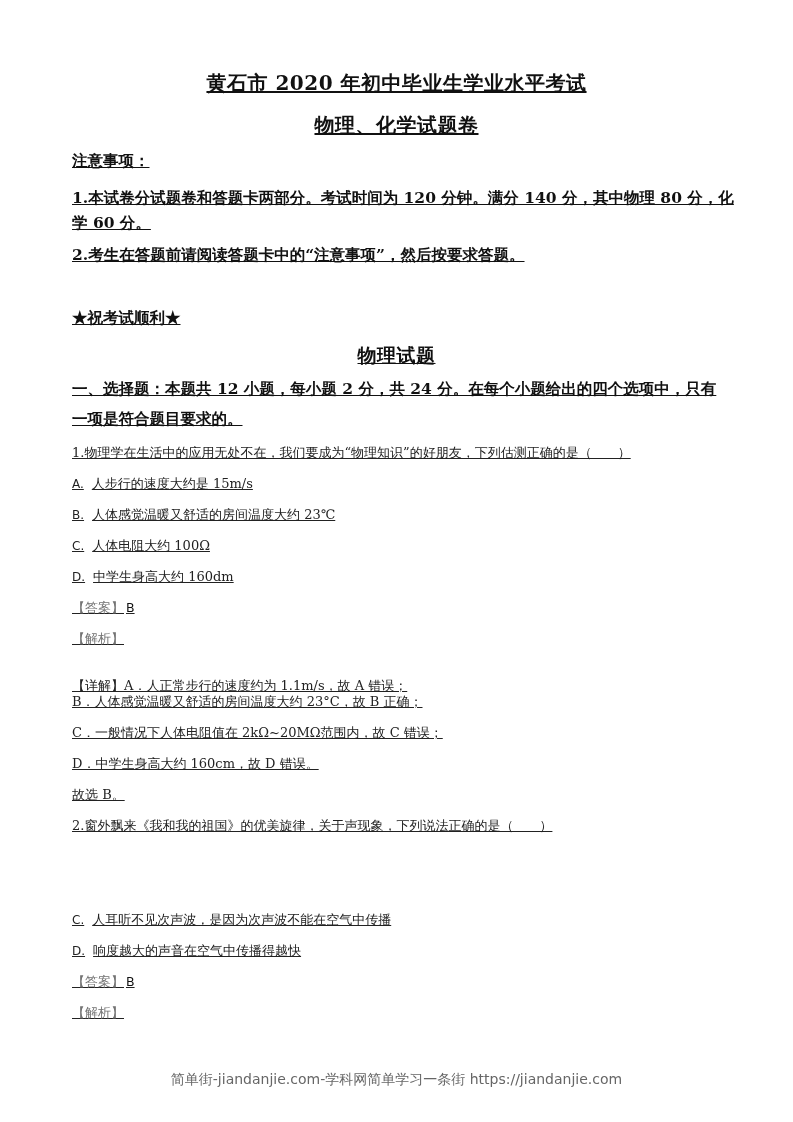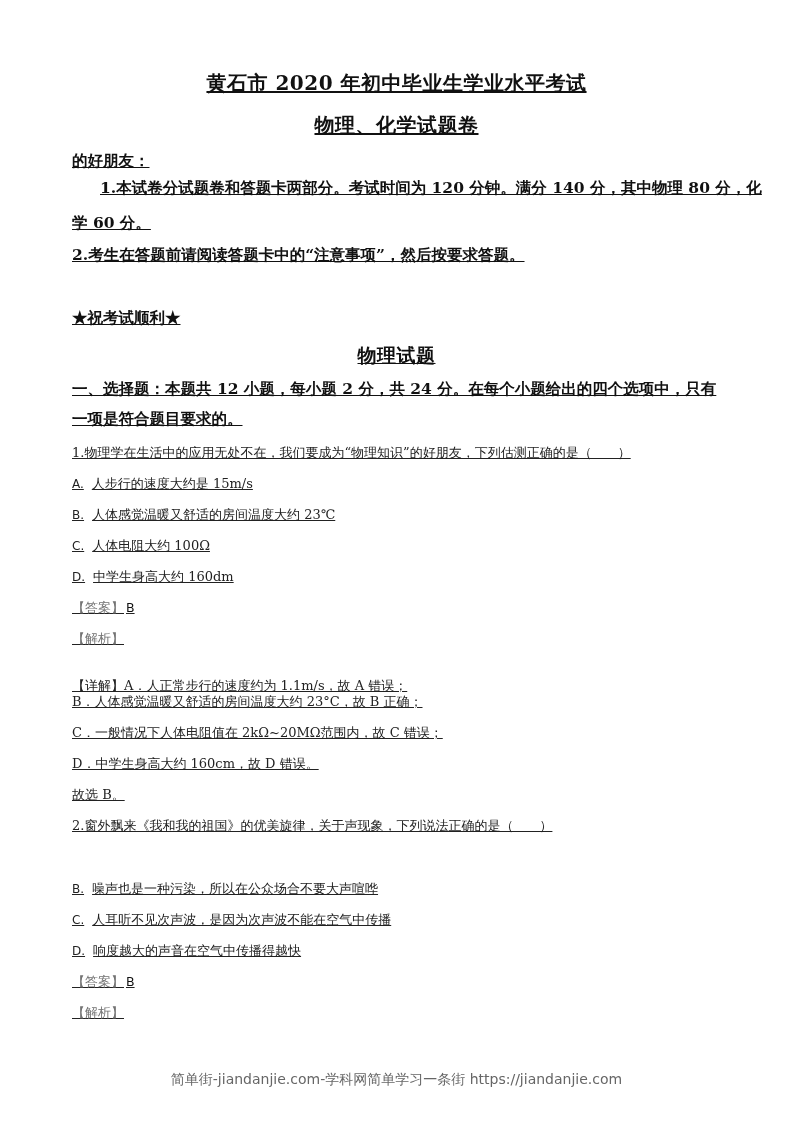--- a/index.html
+++ b/index.html
@@ -17,22 +17,22 @@
             font-family: "DejaVu Sans", "Liberation Sans", sans-serif; font-size: 14px; color: #666; }
 </style>
 </head>
 <body>
 
 <div class="page">
 
   <div class="line title" style="top:70px;">黄石市 2020 年初中毕业生学业水平考试</div>
   <div class="line title" style="top:112px;">物理、化学试题卷</div>
 
-  <div class="line bold" style="top:151px;">的好朋友：</div>
-  <div class="line bold" style="top:178px;margin-left:28px;">1.本试卷分试题卷和答题卡两部分。考试时间为 120 分钟。满分 140 分，其中物理 80 分，化</div>
+  <div class="line bold" style="top:151px;">注意事项：</div>
+  <div class="line bold" style="top:188px;">1.本试卷分试题卷和答题卡两部分。考试时间为 120 分钟。满分 140 分，其中物理 80 分，化</div>
   <div class="line bold" style="top:213px;">学 60 分。</div>
   <div class="line bold" style="top:245px;">2.考生在答题前请阅读答题卡中的“注意事项”，然后按要求答题。</div>
   <div class="line bold" style="top:308px;">★祝考试顺利★</div>
 
   <div class="line title" style="top:343px; font-size:19px;">物理试题</div>
   <div class="line bold" style="top:379px;">一、选择题：本题共 12 小题，每小题 2 分，共 24 分。在每个小题给出的四个选项中，只有</div>
   <div class="line bold" style="top:409px;">一项是符合题目要求的。</div>
 
   <div class="line q" style="top:444px;">1.物理学在生活中的应用无处不在，我们要成为“物理知识”的好朋友，下列估测正确的是（　　）</div>
   <div class="line q" style="top:475px;">
@@ -55,23 +55,20 @@
   </div>
   <div class="line q" style="top:661px;margin-top:16px;">
     <span>【详解】</span><span>A．人正常步行的速度约为 1.1m/s，故 A 错误；</span>
   </div>
   <div class="line q" style="top:693px;">B．人体感觉温暖又舒适的房间温度大约 23°C，故 B 正确；</div>
   <div class="line q" style="top:724px;">C．一般情况下人体电阻值在 2kΩ~20MΩ范围内，故 C 错误；</div>
   <div class="line q" style="top:755px;">D．中学生身高大约 160cm，故 D 错误。</div>
   <div class="line q" style="top:786px;">故选 B。</div>
 
   <div class="line q" style="top:817px;">2.窗外飘来《我和我的祖国》的优美旋律，关于声现象，下列说法正确的是（　　）</div>
-  <div class="line q" style="top:880px;">
-    <span class="opt-label">B.</span><span>噪声也是一种污染，所以在公众场合不要大声喧哗</span>
-  </div>
   <div class="line q" style="top:911px;">
     <span class="opt-label">C.</span><span>人耳听不见次声波，是因为次声波不能在空气中传播</span>
   </div>
   <div class="line q" style="top:942px;">
     <span class="opt-label">D.</span><span>响度越大的声音在空气中传播得越快</span>
   </div>
   <div class="line q" style="top:973px;">
     <span class="tag">【答案】</span><span class="tag-ans">B</span>
   </div>
   <div class="line q" style="top:1004px;">

